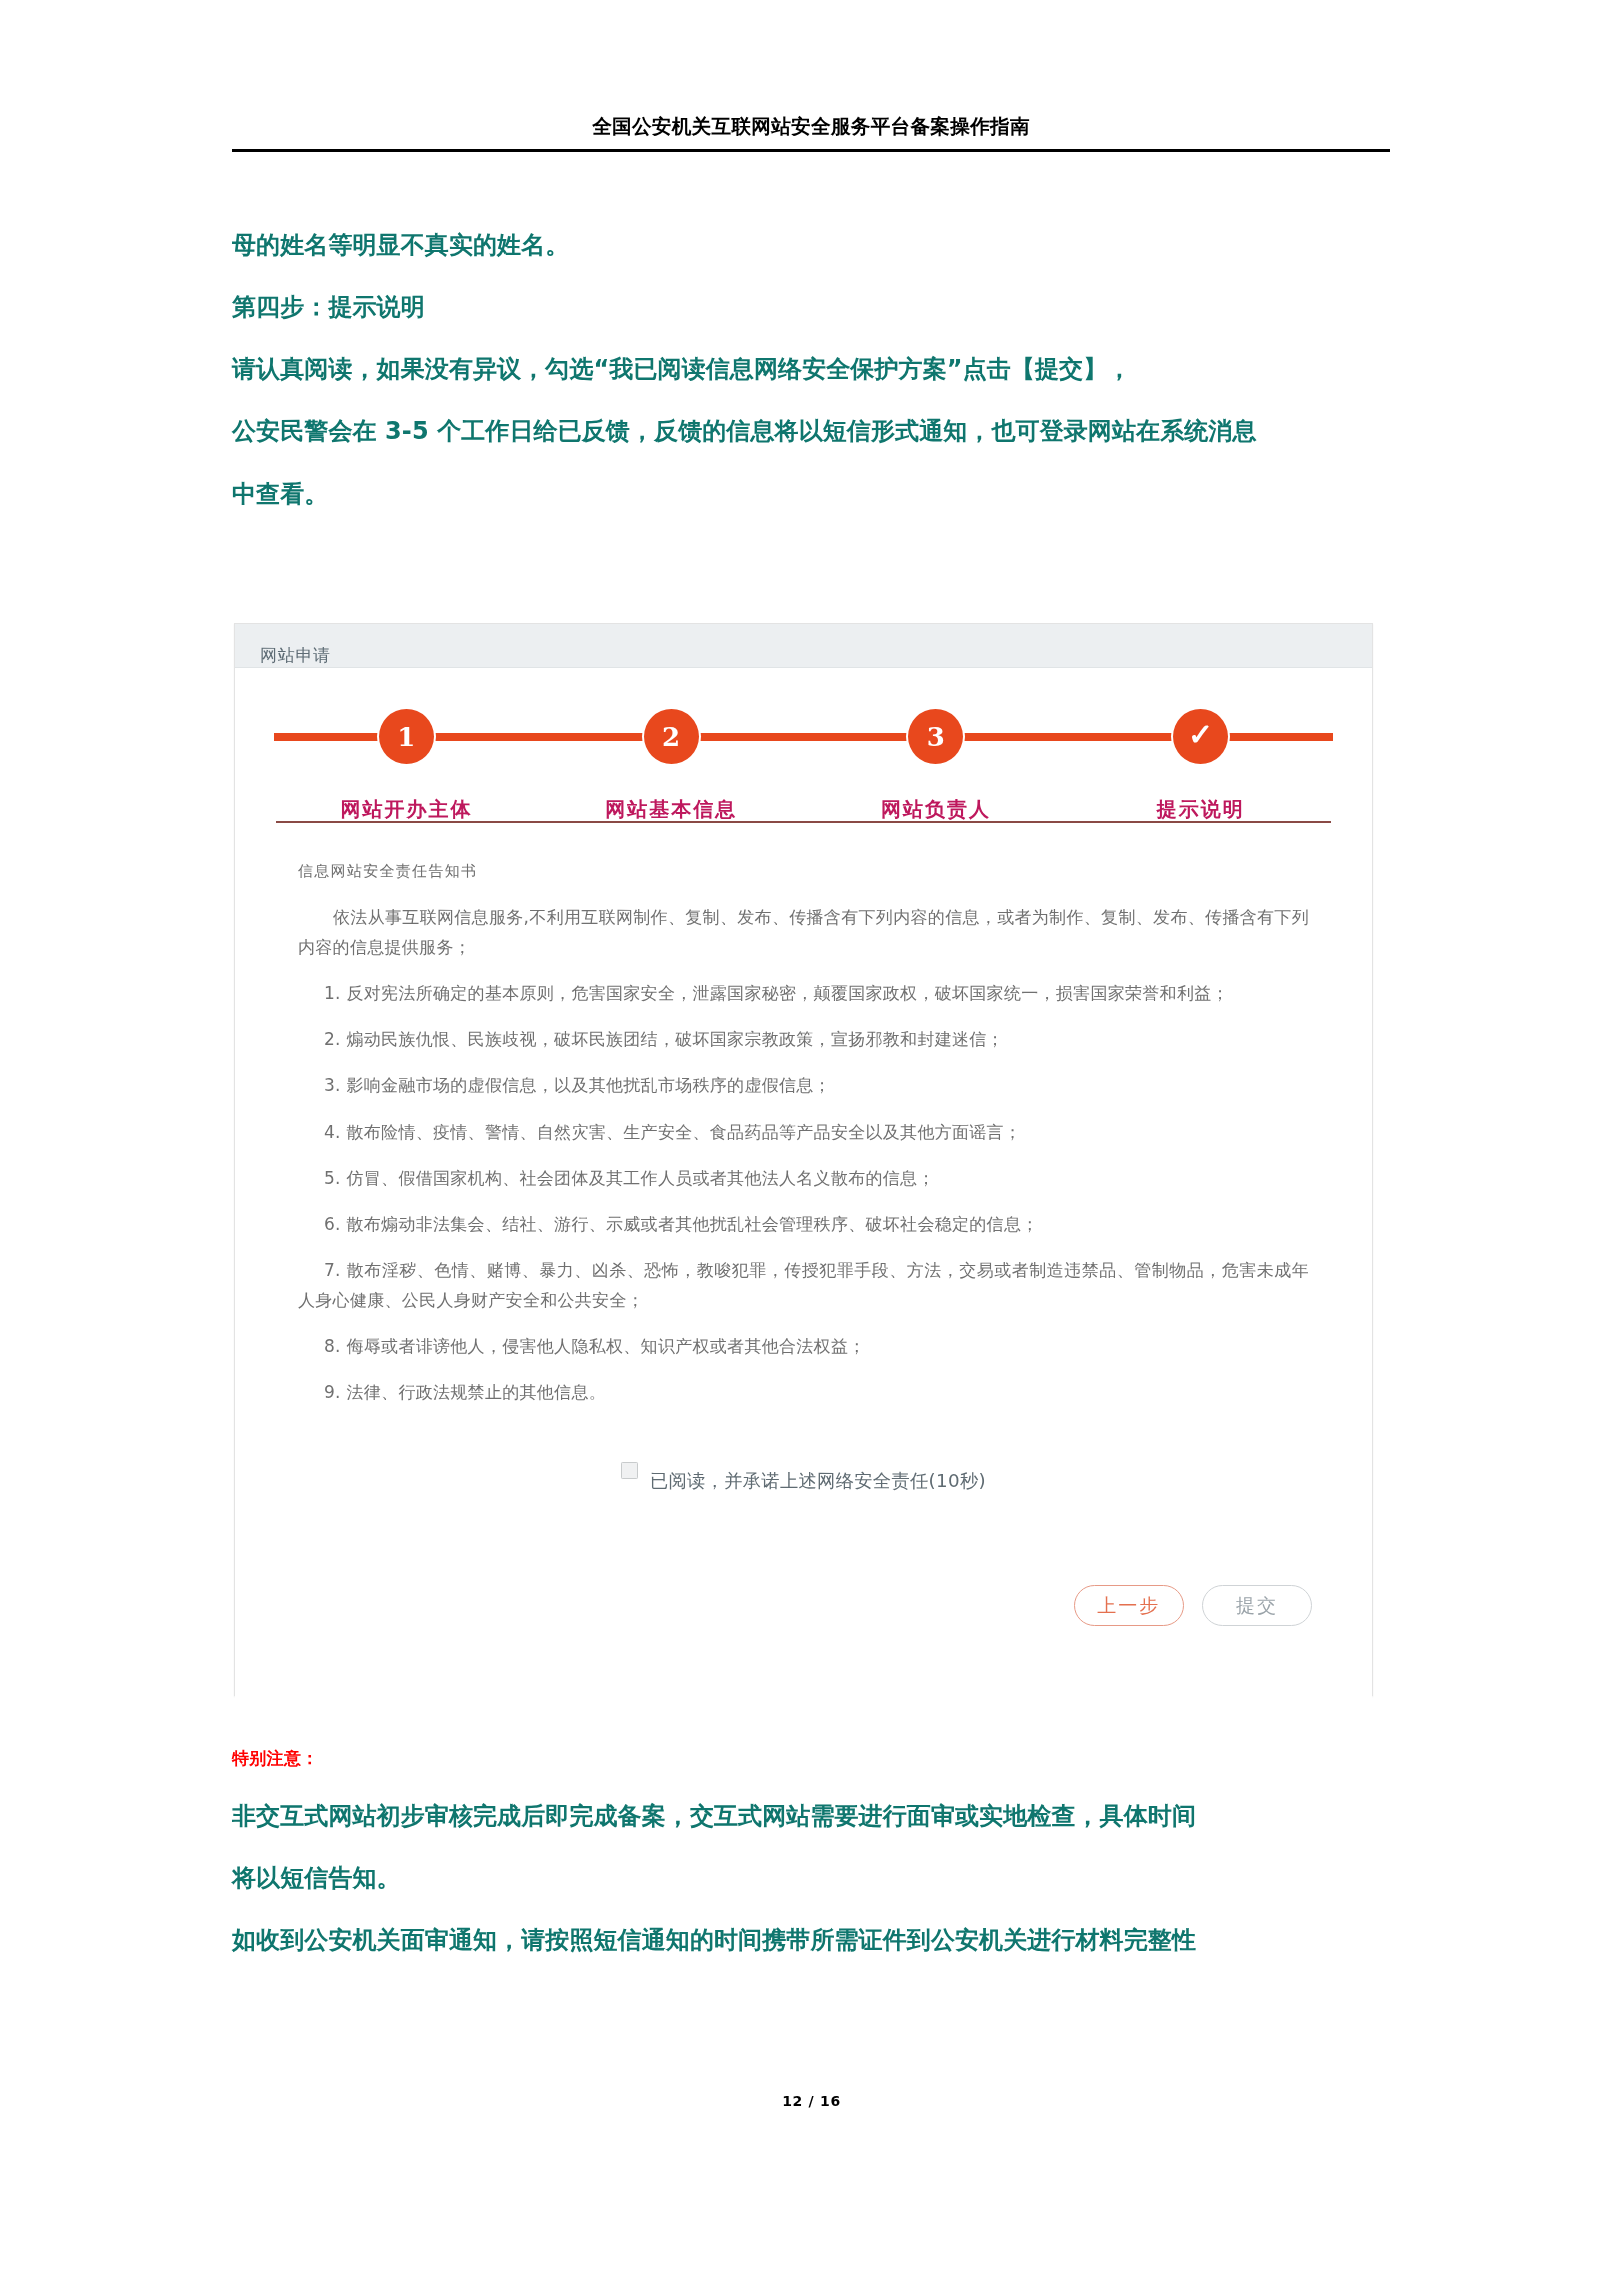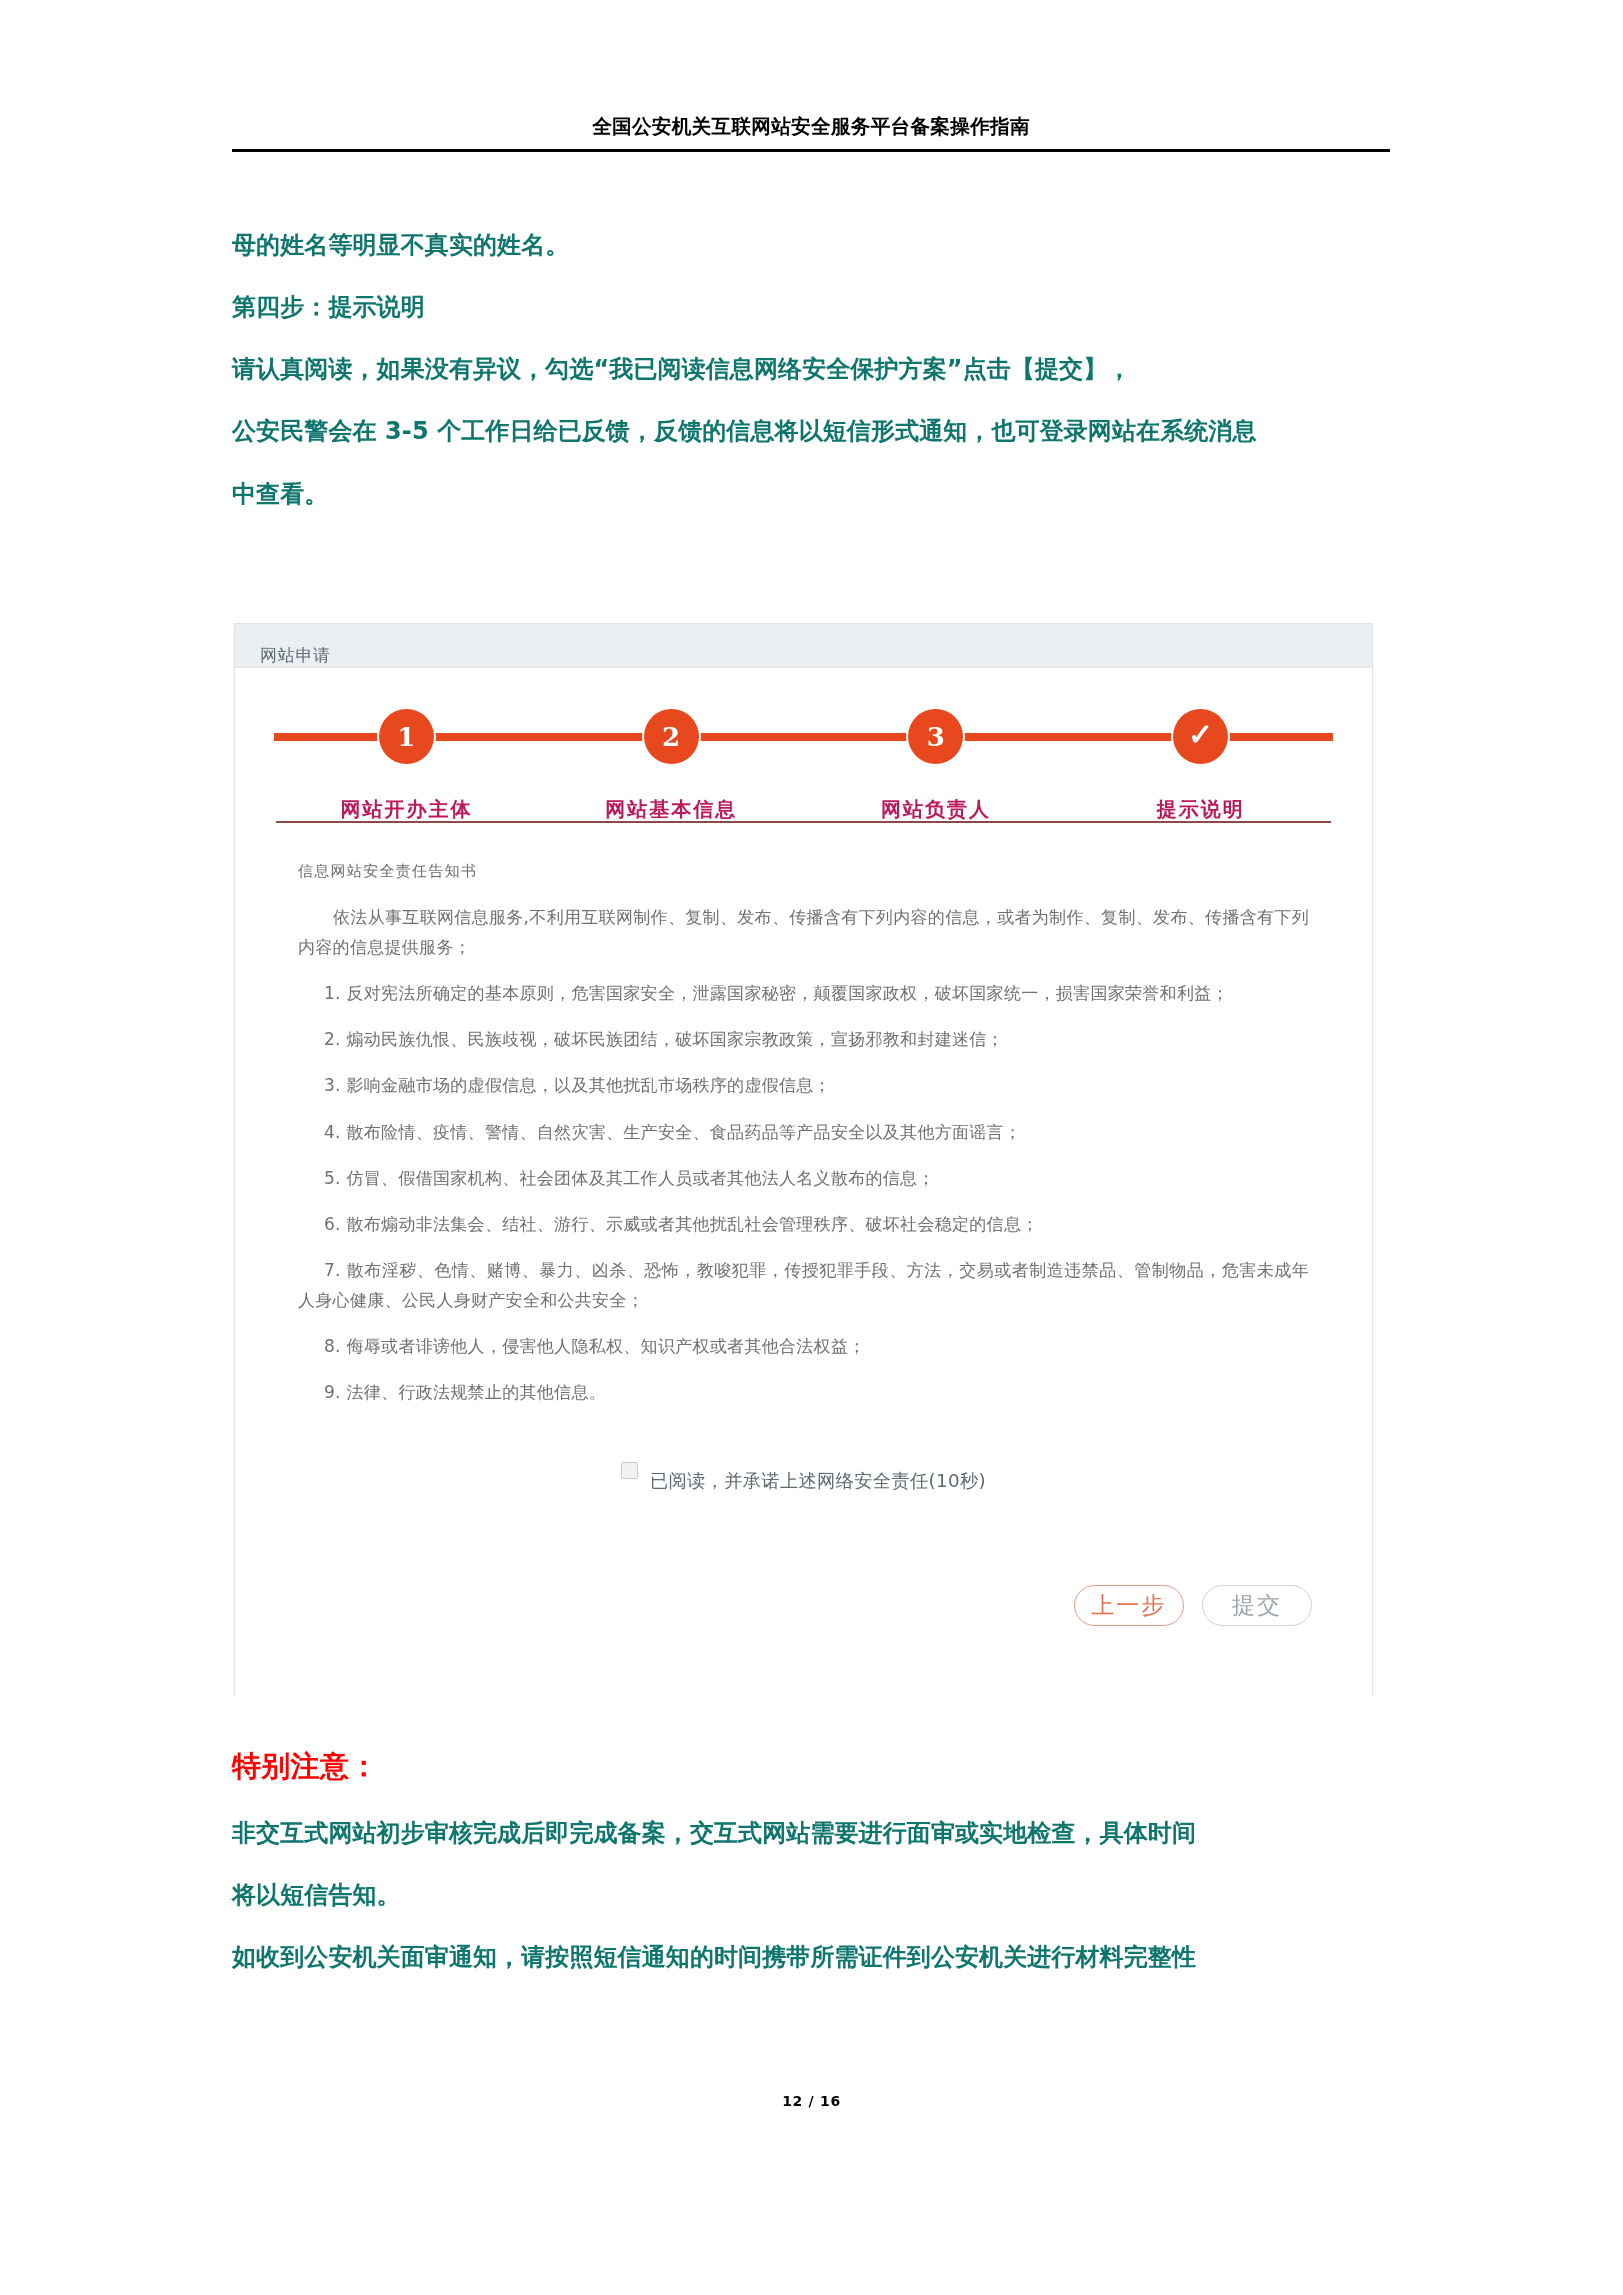--- a/index.html
+++ b/index.html
@@ -211,42 +211,42 @@
     display: flex;
     gap: 18.3px;
   }
   .btn {
     min-width: 110px;
     height: 41px;
     border-radius: 21px;
     display: flex;
     align-items: center;
     justify-content: center;
-    font-size: 23px;
+    font-size: 19px;
     letter-spacing: 2px;
     background: #ffffff;
   }
   .btn-prev {
     border: 1.3px solid #e79a86;
     color: #e4704f;
   }
   .btn-submit {
     border: 1.3px solid #cfd3d6;
     color: #9aa3a9;
   }
 
   
   .lower-col {
     position: absolute;
     left: 232px;
     top: 1747px;
     width: 1161px;
   }
   .alert-title {
-    font-size: 29px;
+    font-size: 17px;
     font-weight: 700;
     color: #ff0000;
     margin: 0 0 30px 0;
     letter-spacing: 0.3px;
   }
 
   
   .doc-footer {
     position: absolute;
     left: 0;

